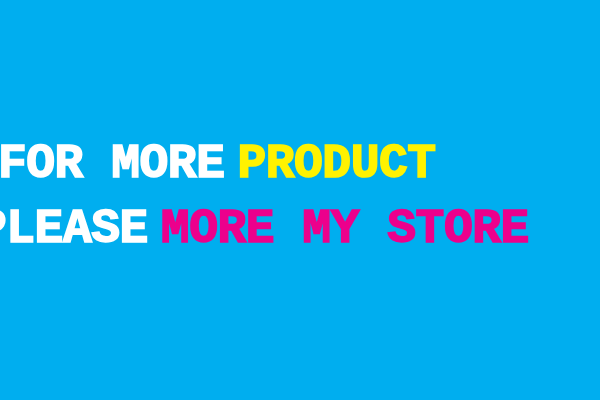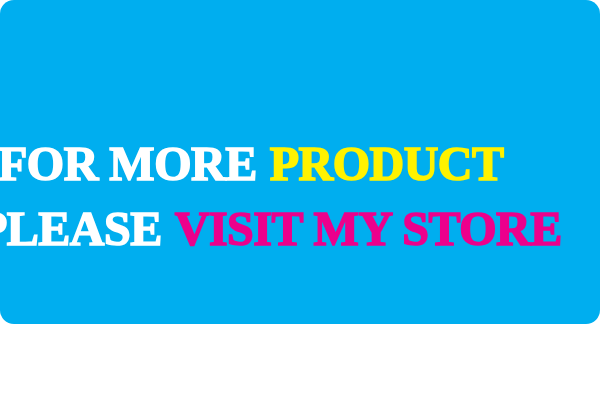--- a/index.html
+++ b/index.html
@@ -4,25 +4,24 @@
 <title>Promo Banner</title>
 <style>
   html, body {
     margin: 0;
     padding: 0;
     background: #ffffff;
   }
   #banner {
     position: relative;
     width: 600px;
-    height: 324px;
+    height: 400px;
     overflow: hidden;
     background: #00AEEF;
-    font-family: Liberation Serif, serif;
-    border-radius: 14px;
+    font-family: Liberation Mono, monospace;
   }
   .headline-block {
     position: absolute;
     left: 0;
     top: 0;
     width: 600px;
     height: 400px;
     overflow: hidden;
   }
   .line {
@@ -56,17 +55,17 @@
 </style>
 </head>
 <body>
 
 <div id="banner">
 
   <div class="headline-block">
 
     <div class="line line-1"><span class="seg seg-white">FOR MORE</span><span class="spacer"></span><span class="seg seg-yellow">PRODUCT</span></div>
 
-    <div class="line line-2"><span class="seg seg-white">PLEASE</span><span class="spacer"></span><span class="seg seg-magenta">VISIT MY STORE</span></div>
+    <div class="line line-2"><span class="seg seg-white">PLEASE</span><span class="spacer"></span><span class="seg seg-magenta">MORE MY STORE</span></div>
 
   </div>
 
 </div>
 
 </body></html>

